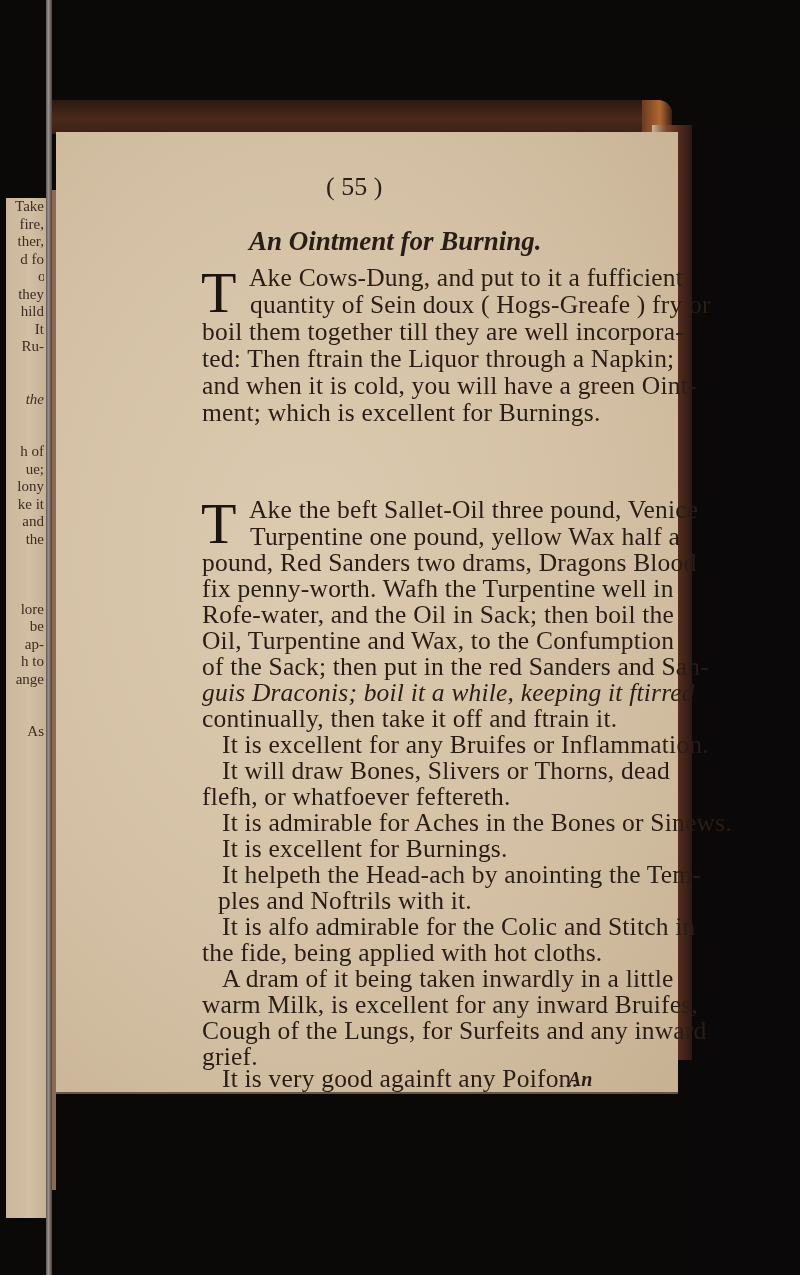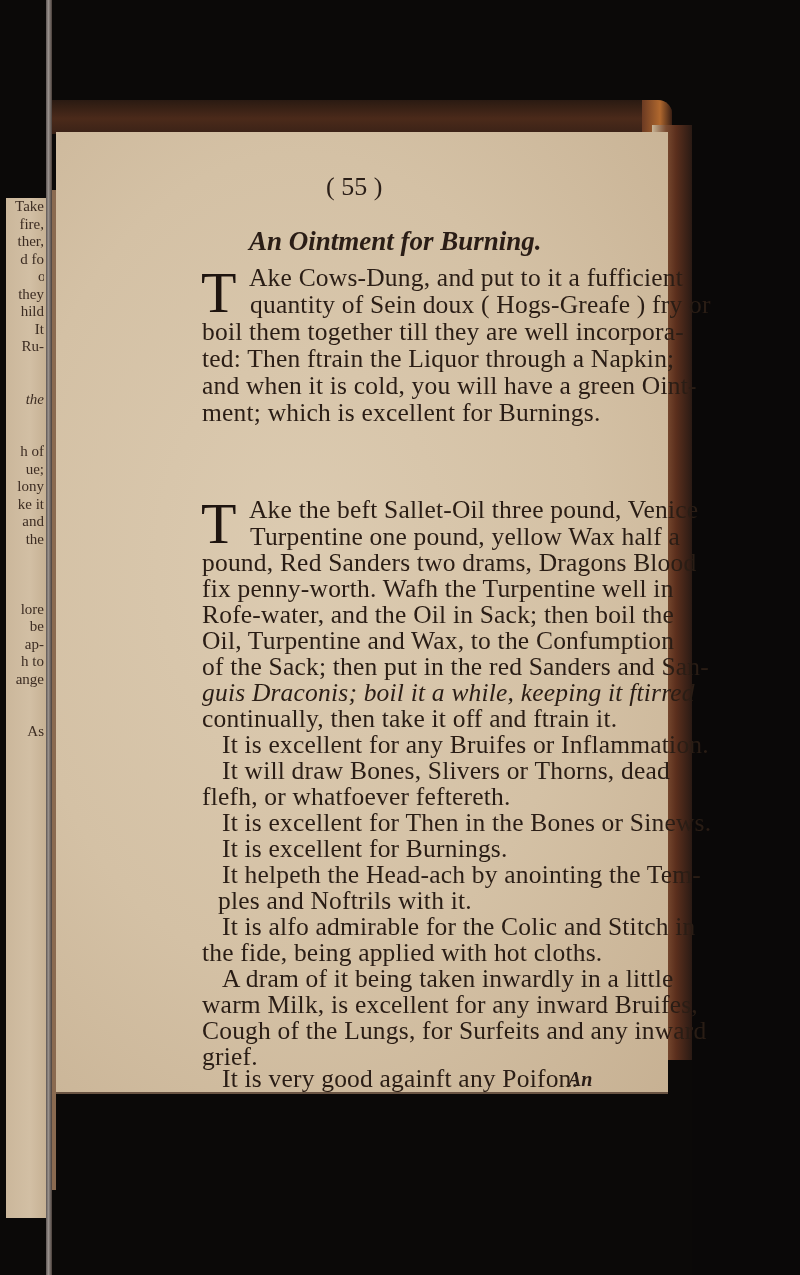--- a/index.html
+++ b/index.html
@@ -44,20 +44,21 @@
   }
   .spine-right {
     position:absolute; left:686px; top:130px; width:114px; height:1145px;
     background:#0a0808;
   }
   
   .page {
     position:absolute; left:50px; top:132px; width:612px; height:960px;
     background:radial-gradient(ellipse at 40% 45%, #dccbb1 0%, #d4c1a5 55%, #c7b193 100%);
     border-bottom:2px solid #6a5443;
+    padding-left:10px;
   }
   .folio {
     position:absolute; left:270px; top:40px; font-size:26px; color:#2b1f18;
   }
   .heading {
     position:absolute; font-style:italic; font-weight:bold; color:#2a1d16;
     font-size:27px; white-space:nowrap;
   }
   .para { position:absolute; left:196px; width:508px; color:#2a1d15; }
   .line {
@@ -141,21 +142,21 @@
     <div class="line" style="top: 548px; left: 0px;">pound, Red Sanders two drams, Dragons Blood</div>
     <div class="line" style="top: 574px; left: 0px;">fix penny-worth. Wafh the Turpentine well in</div>
     <div class="line" style="top: 600px; left: 0px;">Rofe-water, and the Oil in Sack; then boil the</div>
     <div class="line" style="top: 626px; left: 0px;">Oil, Turpentine and Wax, to the Confumption</div>
     <div class="line" style="top: 652px; left: 0px;">of the Sack; then put in the red Sanders and San-</div>
     <div class="line it" style="top: 678px; left: 0px;">guis Draconis; boil it a while, keeping it ftirred</div>
     <div class="line" style="top: 704px; left: 0px;">continually, then take it off and ftrain it.</div>
     <div class="line" style="left:20px; top:730px;">It is excellent for any Bruifes or Inflammation.</div>
     <div class="line" style="left:20px; top:756px;">It will draw Bones, Slivers or Thorns, dead</div>
     <div class="line" style="top: 782px; left: 0px; text-align: right;">flefh, or whatfoever feftereth.</div>
-    <div class="line" style="left:20px; top:808px;">It is excellent for Then in the Bones or Sinews.</div>
+    <div class="line" style="left:20px; top:808px;">It is admirable for Aches in the Bones or Sinews.</div>
     <div class="line" style="left:20px; top:834px;">It is excellent for Burnings.</div>
     <div class="line" style="left:20px; top:860px;">It helpeth the Head-ach by anointing the Tem-</div>
     <div class="line" style="top: 886px; left: 0px; margin-left: 16px;">ples and Noftrils with it.</div>
     <div class="line" style="left:20px; top:912px;">It is alfo admirable for the Colic and Stitch in</div>
     <div class="line" style="top: 938px; left: 0px;">the fide, being applied with hot cloths.</div>
     <div class="line" style="left:20px; top:964px;">A dram of it being taken inwardly in a little</div>
     <div class="line" style="top: 990px; left: 0px;">warm Milk, is excellent for any inward Bruifes,</div>
     <div class="line" style="top: 1016px; left: 0px;">Cough of the Lungs, for Surfeits and any inward</div>
     <div class="line" style="top: 1042px; left: 0px;">grief.</div>
     <div class="line" style="left:20px; top:1064px;">It is very good againft any Poifon.</div>

